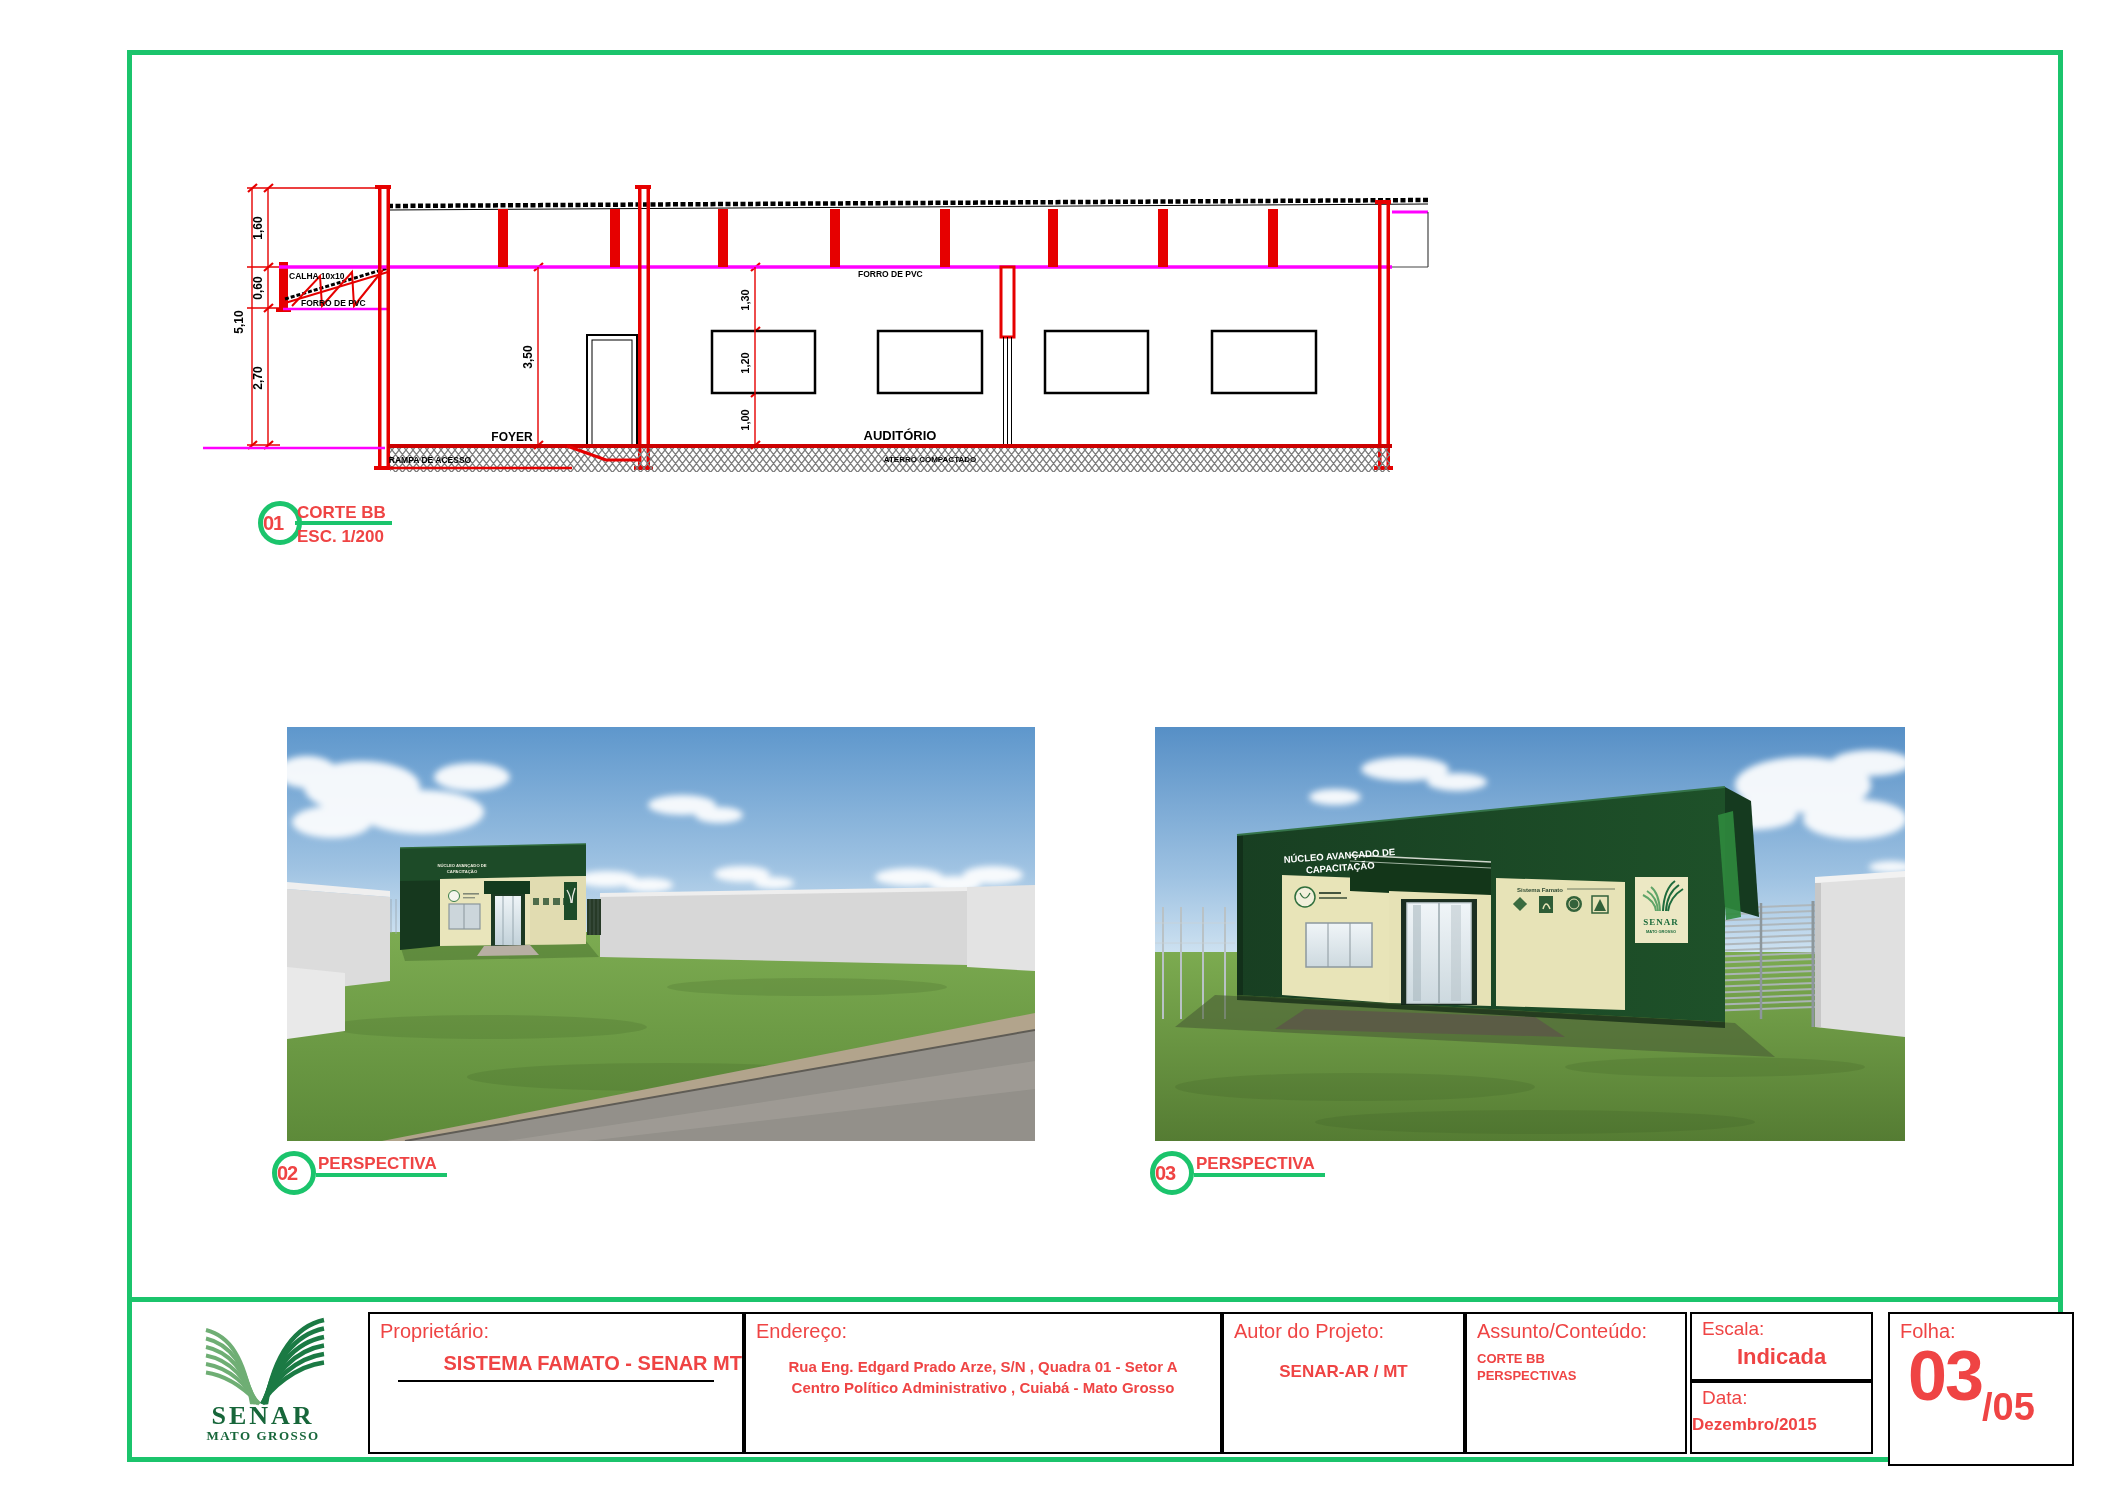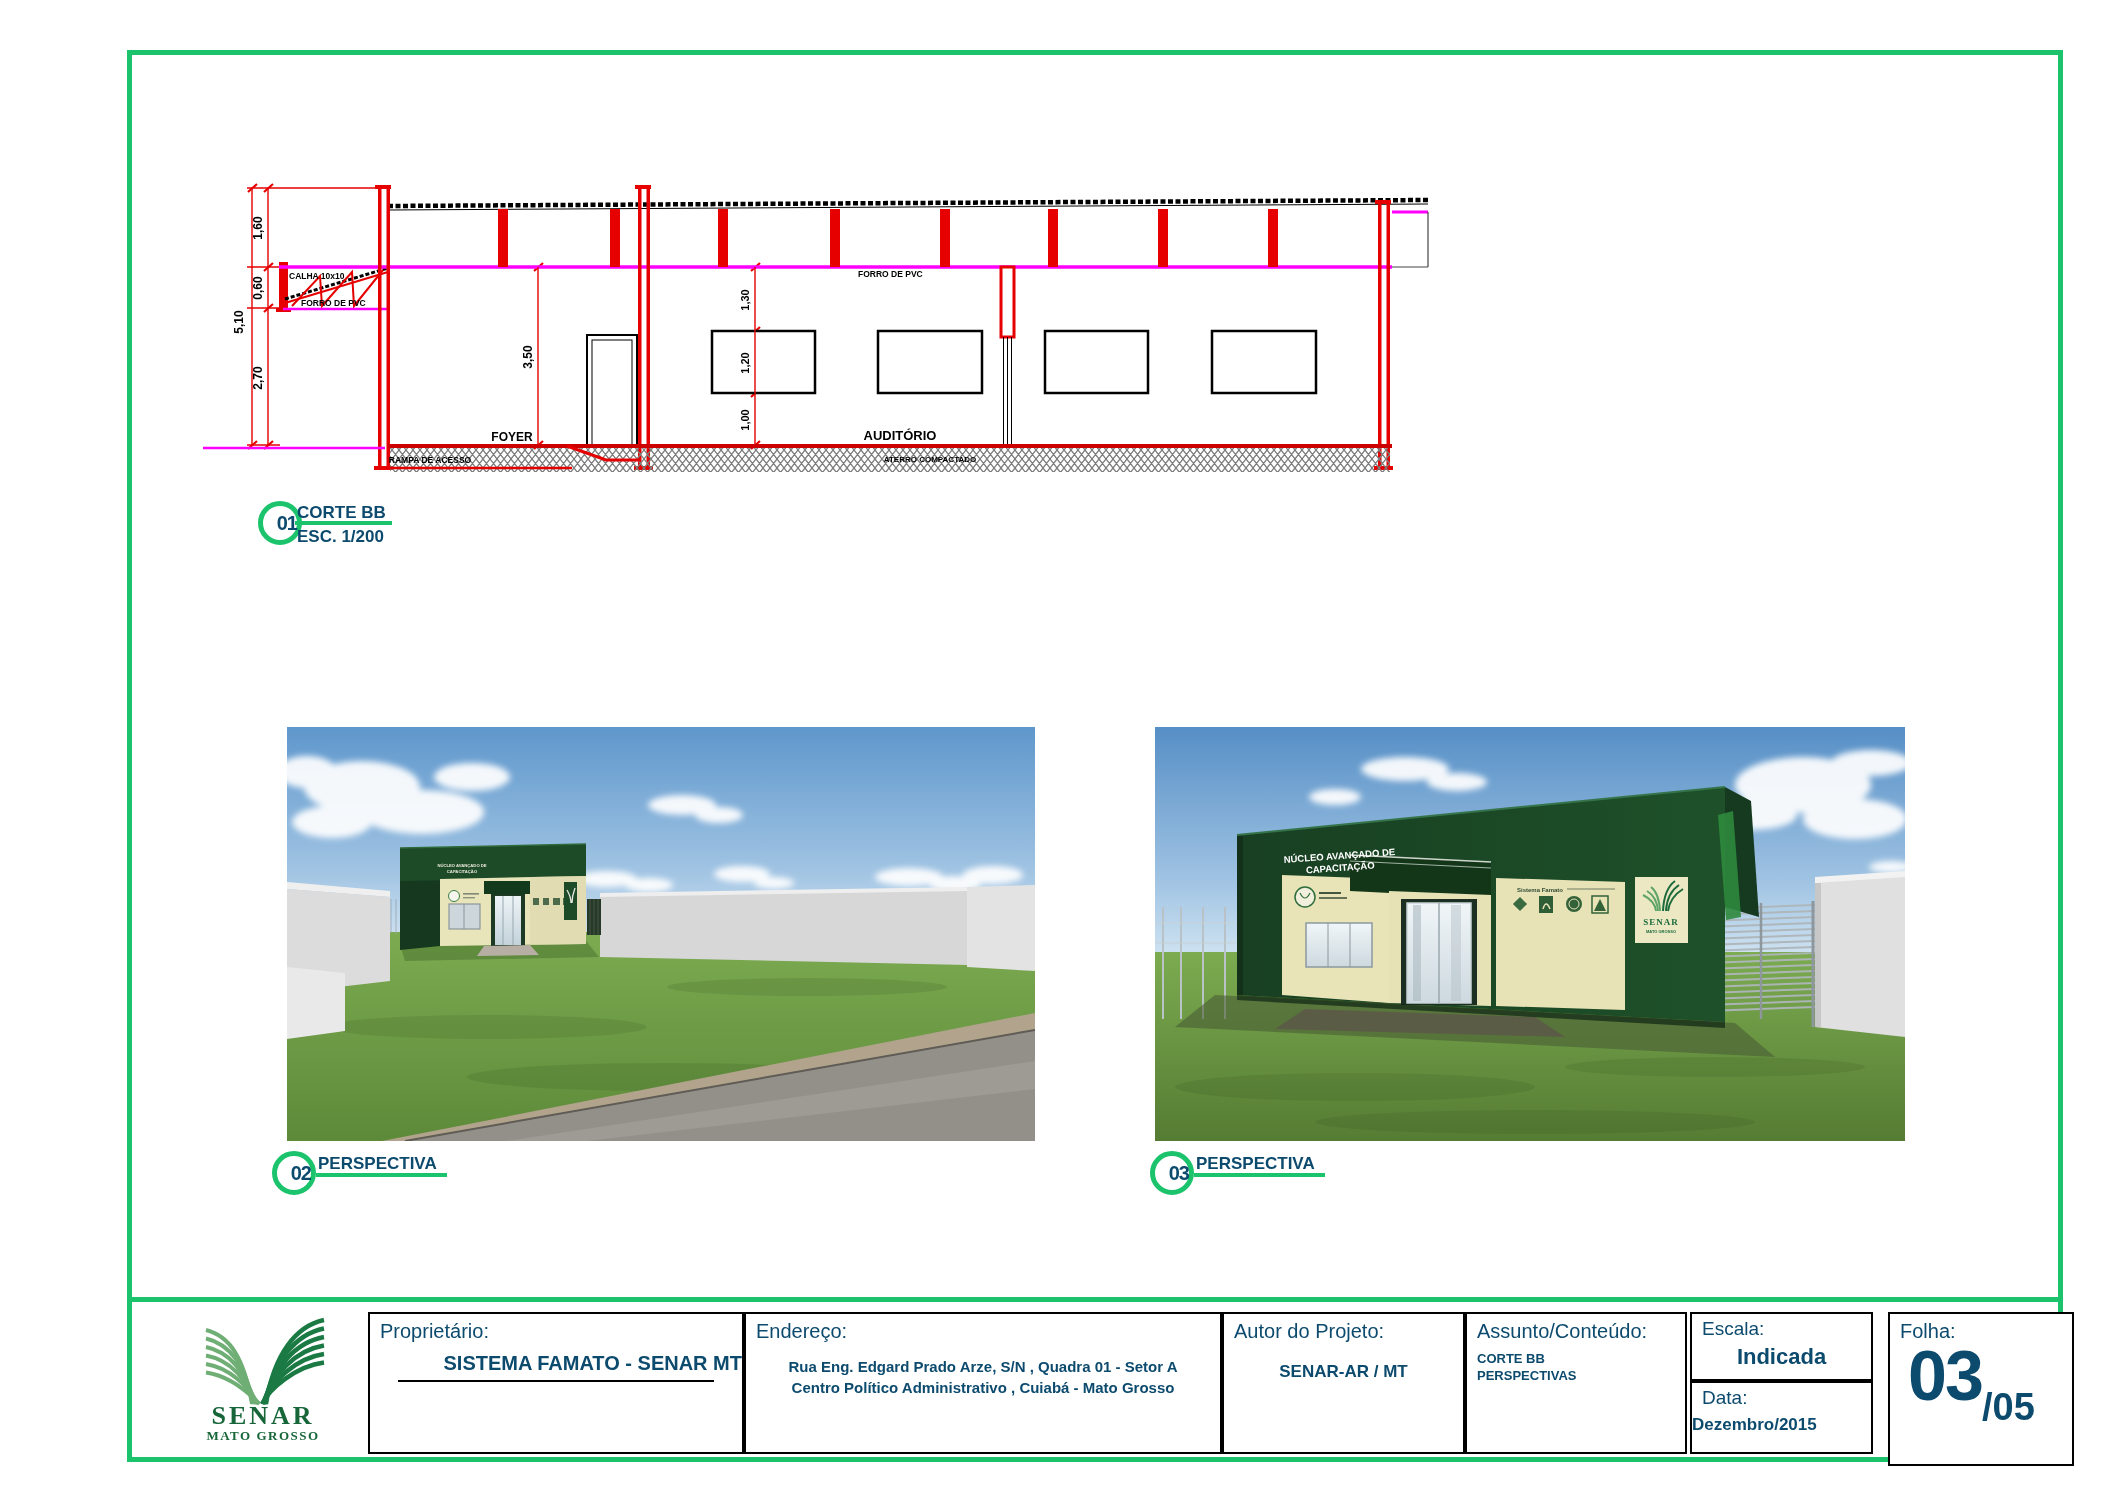--- a/index.html
+++ b/index.html
@@ -1,25 +1,25 @@
 <!DOCTYPE html>
 <html><head>
 <meta charset="utf-8">
 <style>
   html,body{margin:0;padding:0;background:#fff;}
   .sheet{position:relative;width:2117px;height:1497px;background:#fff;overflow:hidden;
-         font-family:"Liberation Sans",sans-serif;color:#0c4a6e;}
+         font-family:"Liberation Sans",sans-serif;color:#ef4444;}
   .abs{position:absolute;}
   
   .frame{position:absolute;left:127px;top:50px;width:1936px;height:1412px;
          border:5px solid #1bc46c;box-sizing:border-box;}
   .tb-sep{position:absolute;left:127px;top:1297px;width:1936px;height:5px;background:#1bc46c;}
   
   .callout-circle{position:absolute;width:44px;height:44px;border:5px solid #1bc46c;border-radius:50%;
-      box-sizing:border-box;display:flex;align-items:center;justify-content:flex-end;
+      box-sizing:border-box;display:flex;align-items:center;justify-content:flex-start;
       font-weight:bold;font-size:20px;letter-spacing:-1px;}
   .callout-title{position:absolute;font-weight:bold;font-size:17px;letter-spacing:0;}
   .callout-line{position:absolute;height:4px;background:#1bc46c;}
   
   .tb-box{position:absolute;border:2px solid #000;box-sizing:border-box;background:#fff;}
   .tb-label{position:absolute;left:10px;top:6px;font-size:20px;}
   .prop-value{position:absolute;left:0;right:0;top:38px;text-align:right;font-size:20px;font-weight:bold;}
   .prop-underline{position:absolute;left:28px;right:28px;top:66px;height:2px;background:#000;}
   .end-lines{position:absolute;left:0;right:0;top:42px;text-align:center;font-size:15px;font-weight:bold;line-height:21px;}
   .autor-value{position:absolute;left:0;right:0;top:48px;text-align:center;font-size:17px;font-weight:bold;}

